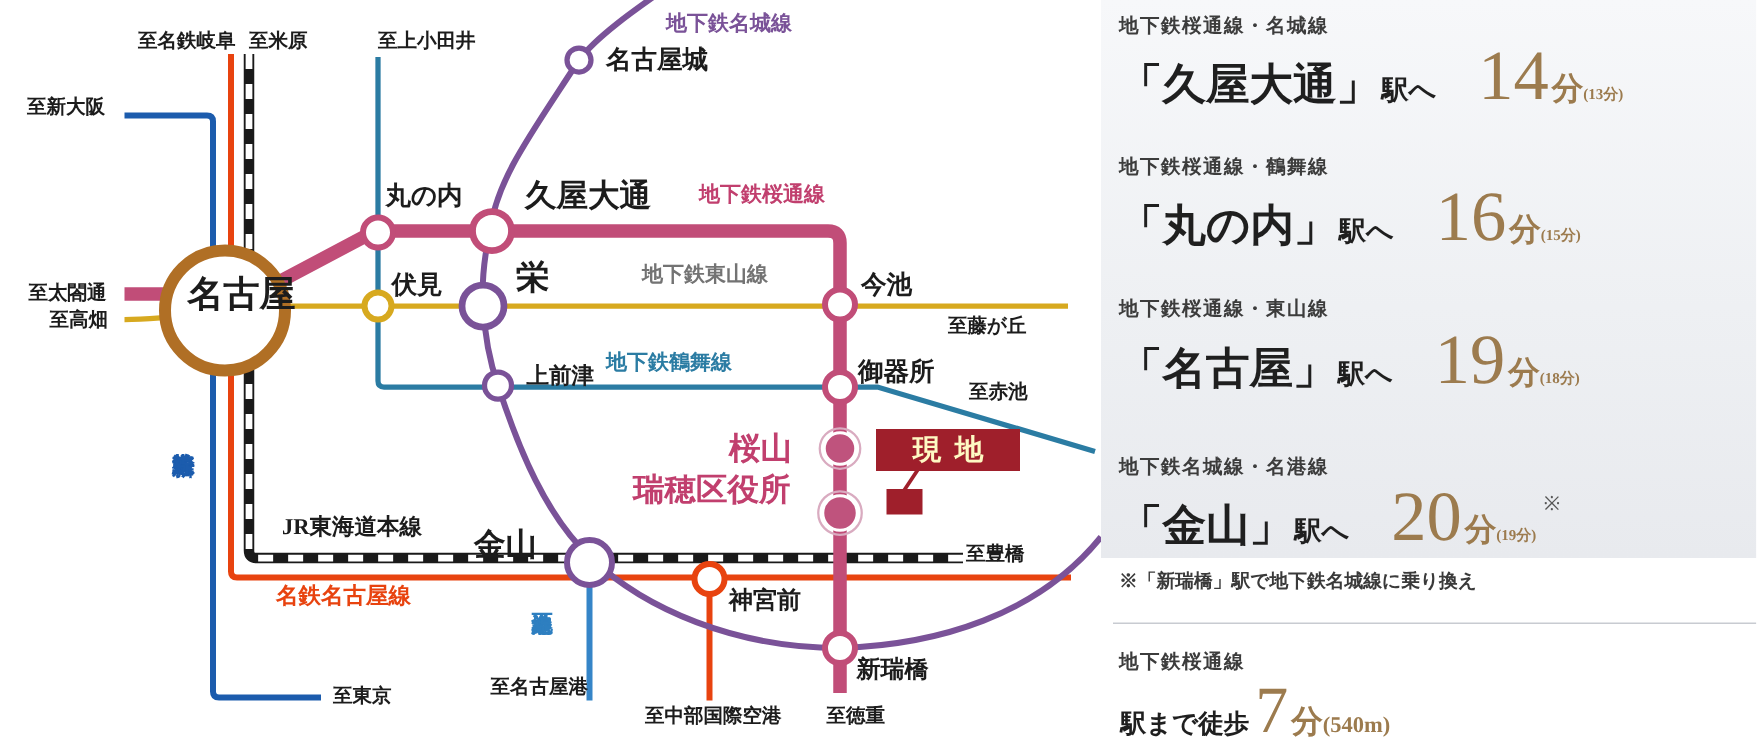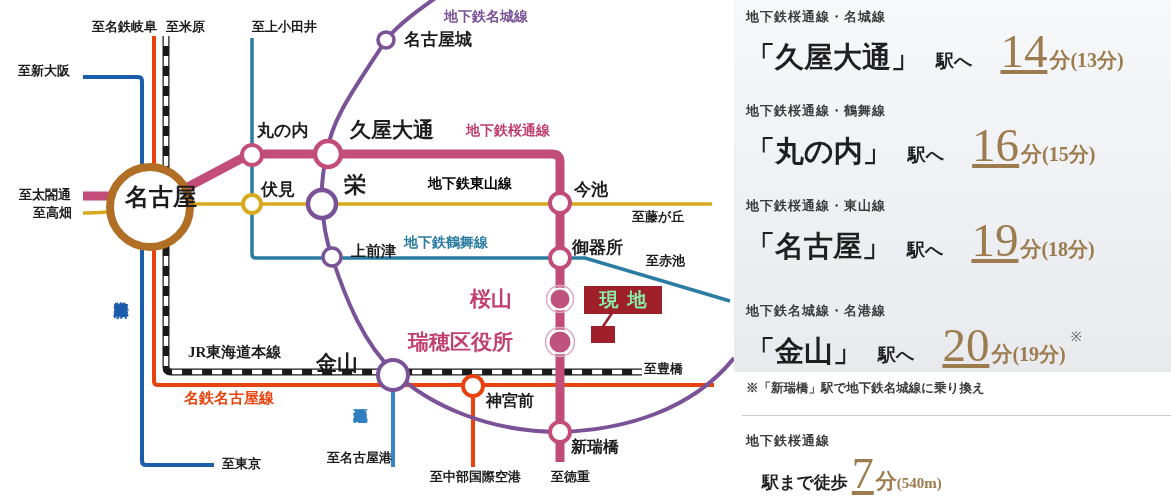--- a/index.html
+++ b/index.html
@@ -7,38 +7,38 @@
          font-family:"Liberation Serif","DejaVu Serif",serif;}
   
   #map{position:absolute;left:0;top:0;width:734px;height:504px;}
   #map svg{position:absolute;left:0;top:0;}
   .mlabel{position:absolute;font-weight:bold;color:#1c1c1c;white-space:nowrap;z-index:3;
           font-family:"Liberation Serif","DejaVu Serif",serif;line-height:1.15;}
   .dest{font-size:13px;}
   .s15{font-size:15px}.s16{font-size:16px}.s17{font-size:17px}.s21{font-size:21px}
   .s22{font-size:22px}.s24{font-size:24px}
   .lline{font-size:14px;}
-  .c-meijo{color:#7a5298}.c-sakura{color:#c13f6e}.c-higashi{color:#000000}
+  .c-meijo{color:#7a5298}.c-sakura{color:#c13f6e}.c-higashi{color:#737373}
   .c-tsuru{color:#2b7ca3}.c-meitetsu{color:#e8430f}.c-shink{color:#1c5cad}.c-meiko{color:#2e7fc0}
   .vert{writing-mode:vertical-rl;}
-  .ta-r{text-align:left;}
-  #genchi-badge{position:absolute;left:584px;top:286px;width:78px;height:28px;background:#9f1f2b;
-    color:#86efac;font-size:19px;font-weight:bold;display:flex;align-items:center;justify-content:center;
+  .ta-r{text-align:center;}
+  #genchi-badge{position:absolute;left:584px;top:286px;width:96px;height:28px;background:#9f1f2b;
+    color:#fef9c3;font-size:19px;font-weight:bold;display:flex;align-items:center;justify-content:center;
     letter-spacing:9px;text-indent:9px;z-index:4;}
   
   #panel{position:absolute;left:734px;top:0;width:437px;height:372px;
          background:linear-gradient(180deg,#f7f8fa 0%,#eef0f3 55%,#e8eaee 100%);}
   .p-item{position:absolute;left:12px;right:6px;}
   .p-head{font-size:13px;color:#3c3c3c;font-weight:bold;letter-spacing:1px;}
   .p-row{display:flex;align-items:baseline;white-space:nowrap;color:#1f1f1f;margin-top:2px;}
   .p-station{font-size:29px;font-weight:bold;}
-  .p-suffix{font-size:18px;font-weight:bold;margin-left:16px;}
-  .p-min{font-size:47px;color:#9c7b4e;margin-left:28px;line-height:1;text-decoration:underline;}
+  .p-suffix{font-size:18px;font-weight:bold;margin-left:1px;}
+  .p-min{font-size:47px;color:#9c7b4e;margin-left:28px;line-height:1;}
   .p-unit{font-size:21px;color:#9c7b4e;font-weight:bold;margin-left:2px;}
-  .p-paren{font-size:20px;color:#9c7b4e;font-weight:bold;}
+  .p-paren{font-size:10px;color:#9c7b4e;font-weight:bold;}
   .p-ast{font-size:13px;color:#555;margin-left:5px;transform:translateY(-20px);}
   .p-note{font-size:12.5px;color:#3a3a3a;font-weight:bold;margin-top:8px;}
   .p-div{position:absolute;left:8px;right:0;top:415px;height:1px;background:#c8cbd1;}
   .small5 .p-station{font-size:28px}.small5 .p-suffix{font-size:17px}
   .small5 .p-min{font-size:44px;margin-left:4px}.small5 .p-paren{font-size:15px}
 </style>
 </head>
 <body>
 
 <div id="stage">
@@ -102,21 +102,21 @@
     <div class="mlabel s24" style="left:103px;top:184px;width:94px;text-align:right">名古屋</div>
     <div class="mlabel s17" style="left:257px;top:121px">丸の内</div>
     <div class="mlabel s21" style="left:350px;top:118px">久屋大通</div>
     <div class="mlabel s17" style="left:261px;top:180px">伏見</div>
     <div class="mlabel s22" style="left:344px;top:172px">栄</div>
     <div class="mlabel s15" style="left:351px;top:243px">上前津</div>
     <div class="mlabel s17" style="left:404px;top:30px">名古屋城</div>
     <div class="mlabel s17" style="left:574px;top:180px">今池</div>
     <div class="mlabel s17" style="left:572px;top:238px">御器所</div>
     <div class="mlabel s21 c-sakura ta-r" style="left:470px;top:287px;width:74px">桜山</div>
-    <div class="mlabel s21 c-sakura ta-r" style="left:408px;top:330px;width:133px">瑞穂区役所</div>
+    <div class="mlabel s21 c-sakura ta-r" style="left:408px;top:314px;width:133px">瑞穂区役所</div>
     <div class="mlabel s21" style="left:316px;top:351px">金山</div>
     <div class="mlabel s16" style="left:486px;top:392px">神宮前</div>
     <div class="mlabel s16" style="left:571px;top:438px">新瑞橋</div>
 
     <div class="mlabel dest" style="left:92px;top:20px">至名鉄岐阜</div>
     <div class="mlabel dest" style="left:166px;top:20px">至米原</div>
     <div class="mlabel dest" style="left:252px;top:20px">至上小田井</div>
     <div class="mlabel dest" style="left:18px;top:64px">至新大阪</div>
     <div class="mlabel dest" style="left:19px;top:188px">至太閤通</div>
     <div class="mlabel dest" style="left:33px;top:206px">至高畑</div>

